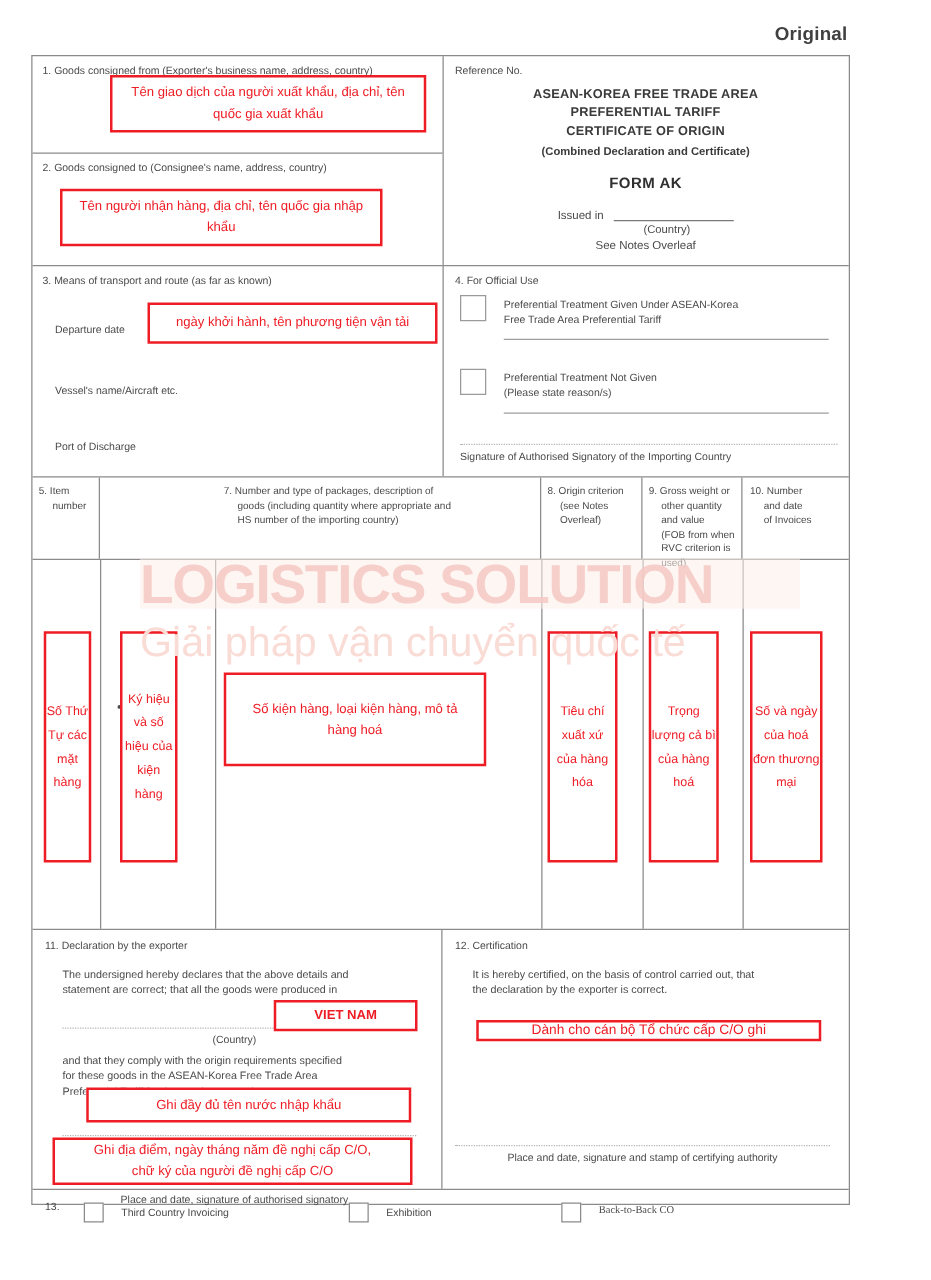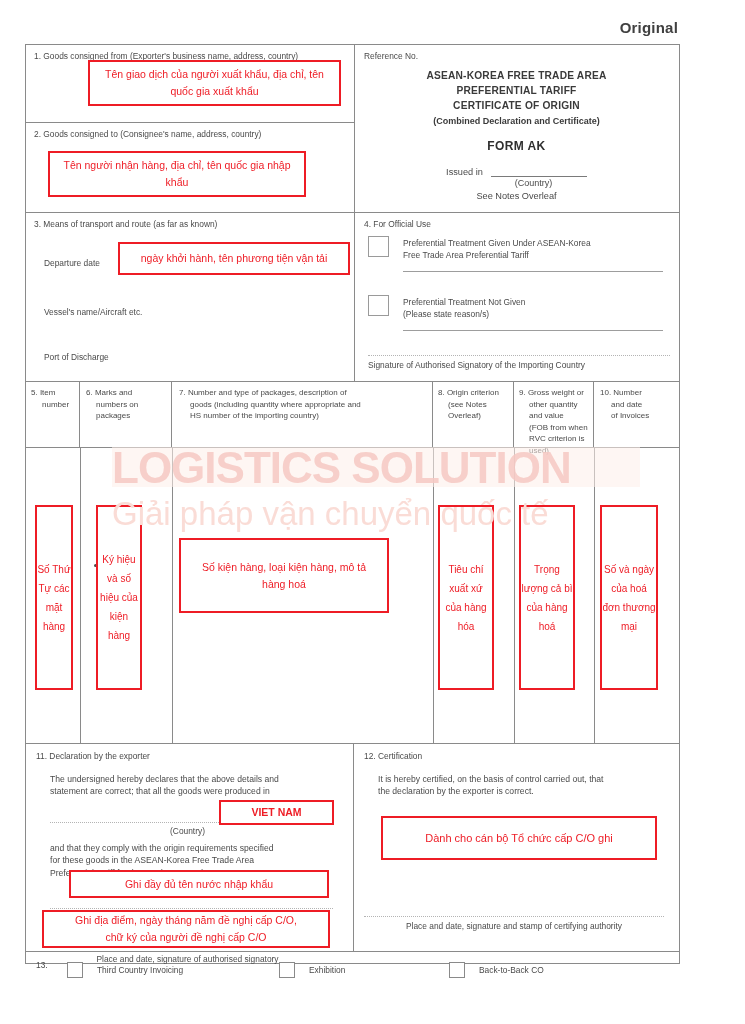--- a/index.html
+++ b/index.html
@@ -174,25 +174,20 @@
           <div class="lbl" style="position:absolute;left:14px;top:146px;">Signature of Authorised Signatory of the Importing Country</div>
         </div>
       </div>
     </div>
 
     <div class="row bb" style="height:66px;">
       <div class="br" style="position:absolute;left:0;top:0;width:54px;height:100%;padding:5px 4px 0 5px;box-sizing:border-box;">
         <div class="lbl-sm">5. Item</div>
         <div class="lbl-sm" style="padding-left:11px;">number</div>
       </div>
-      <div class="br" style="position:absolute;left:54px;top:0;width:92px;height:100%;padding:5px 4px 0 6px;box-sizing:border-box;">
-        <div class="lbl-sm">6. Marks and</div>
-        <div class="lbl-sm" style="padding-left:10px;">numbers on</div>
-        <div class="lbl-sm" style="padding-left:10px;">packages</div>
-      </div>
       <div class="br" style="position:absolute;left:146px;top:0;width:261px;height:100%;padding:5px 5px 0 7px;box-sizing:border-box;">
         <div class="lbl-sm">7. Number and type of packages, description of</div>
         <div class="lbl-sm" style="padding-left:11px;">goods (including quantity where appropriate and</div>
         <div class="lbl-sm" style="padding-left:11px;">HS number of the importing country)</div>
       </div>
       <div class="br" style="position:absolute;left:407px;top:0;width:81px;height:100%;padding:5px 3px 0 5px;box-sizing:border-box;">
         <div class="lbl-sm">8. Origin criterion</div>
         <div class="lbl-sm" style="padding-left:10px;">(see Notes</div>
         <div class="lbl-sm" style="padding-left:10px;">Overleaf)</div>
       </div>
@@ -258,37 +253,37 @@
 
       <div style="position:absolute;left:328px;top:0;right:0;height:100%;box-sizing:border-box;padding:6px 10px;">
         <div class="lbl">12. Certification</div>
         <div class="declbody" style="margin-top:11px;margin-left:14px;">
           <div>It is hereby certified, on the basis of control carried out, that</div>
           <div>the declaration by the exporter is correct.</div>
         </div>
         <div class="dotline" style="position:absolute;left:10px;top:172px;width:300px;"></div>
         <div class="lbl" style="position:absolute;left:10px;top:176px;width:300px;text-align:center;">Place and date, signature and stamp of certifying authority</div>
 
-        <div class="redbox" style="left:27px;top:72px;width:276px;height:44px;font-size:11px;">Dành cho cán bộ Tổ chức cấp C/O ghi</div>
+        <div class="redbox" style="left:27px;top:72px;width:276px;height:17px;font-size:11px;">Dành cho cán bộ Tổ chức cấp C/O ghi</div>
       </div>
     </div>
 
     <div class="row" style="height:45px;">
       <div class="lbl" style="position:absolute;left:10px;top:7px;">13.</div>
 
       <div style="position:absolute;left:41px;top:10px;display:flex;align-items:center;gap:14px;">
         <div class="cbx-sm"></div>
         <div class="lbl">Third Country Invoicing</div>
       </div>
 
       <div style="position:absolute;left:253px;top:10px;display:flex;align-items:center;gap:14px;">
         <div class="cbx-sm"></div>
         <div class="lbl">Exhibition</div>
       </div>
 
-      <div style="position:absolute;left:423px;top:10px;display:flex;align-items:center;gap:14px;">
+      <div style="position:absolute;left:423px;top:10px;display:flex;align-items:flex-start;gap:14px;font-family:Liberation Serif, serif;">
         <div class="cbx-sm"></div>
         <div class="lbl">Back-to-Back CO</div>
       </div>
     </div>
 
   </div>
 </div>
 
 </body></html>

